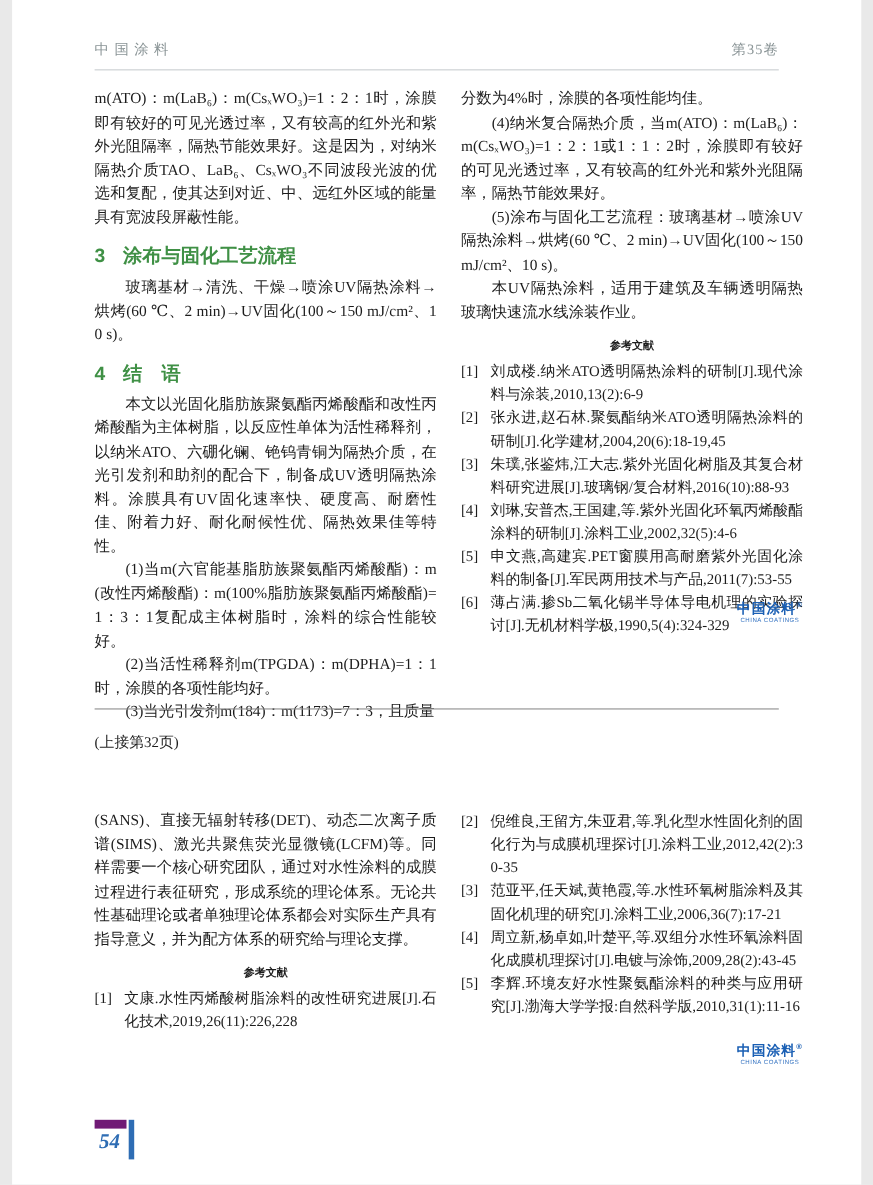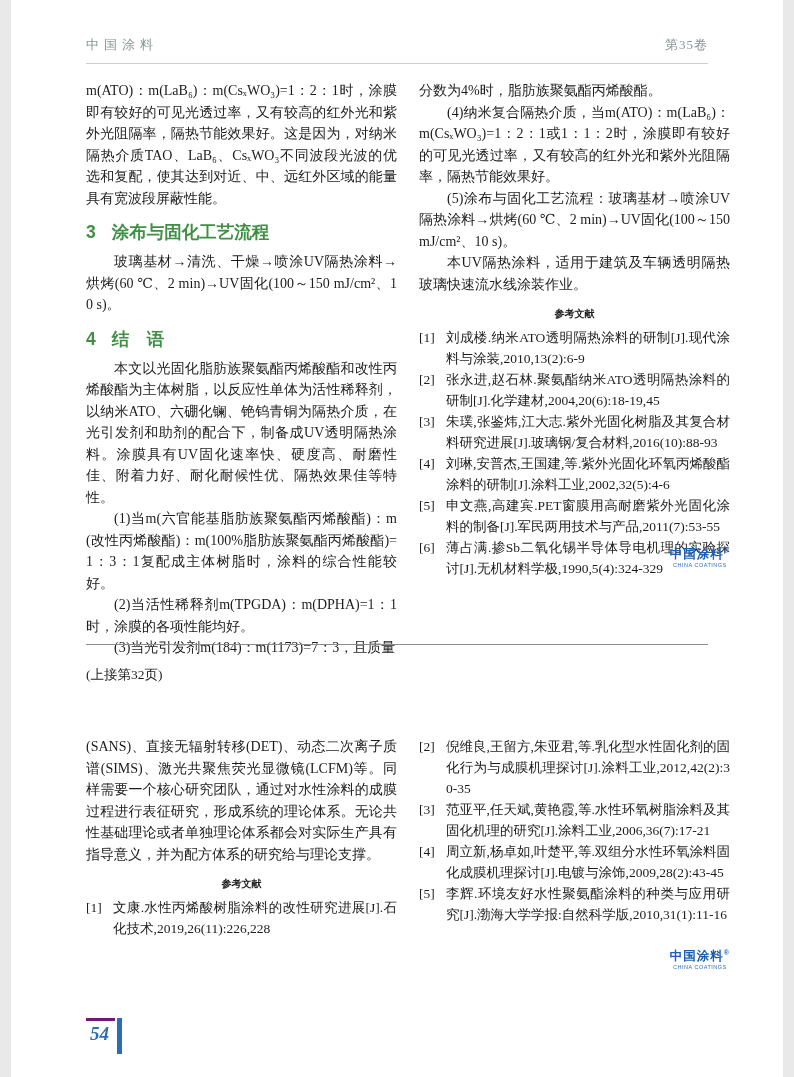--- a/index.html
+++ b/index.html
@@ -63,21 +63,21 @@
   .brand-logo .logo-en {
     color:#2f6fc0; font-size:5.5px; letter-spacing:0.5px; margin-top:2px;
     font-family:"Liberation Sans","DejaVu Sans",sans-serif;
   }
   
   .page-footer {
     position:absolute; left:75px; top:1018px;
     display:flex; align-items:flex-start;
   }
   .page-badge {
-    border-top:3px solid #701a75; padding:2px 6px 0 4px;
+    border-top:8px solid #701a75; padding:2px 6px 0 4px;
   }
   .page-num {
     color:#2e6db4; font-style:italic; font-weight:bold; font-size:19px;
   }
   .footer-vbar {
     width:5px; height:36px; background:#2e6db4; margin:0 9px 0 2px;
   }
   .footer-text { padding-top:2px; font-family:"Liberation Sans","DejaVu Sans",sans-serif; }
   .footer-cn { font-size:14px; font-weight:bold; color:#3a3a3a; letter-spacing:2px; }
   .footer-en { font-size:8.5px; color:#a9a9a9; margin-top:3px; }
@@ -105,21 +105,21 @@
       <h2 class="sec-heading">
         <span class="sec-num">4</span><span>结　语</span>
       </h2>
       <p class="para indent">本文以光固化脂肪族聚氨酯丙烯酸酯和改性丙烯酸酯为主体树脂，以反应性单体为活性稀释剂，以纳米ATO、六硼化镧、铯钨青铜为隔热介质，在光引发剂和助剂的配合下，制备成UV透明隔热涂料。涂膜具有UV固化速率快、硬度高、耐磨性佳、附着力好、耐化耐候性优、隔热效果佳等特性。</p>
       <p class="para indent">(1)当m(六官能基脂肪族聚氨酯丙烯酸酯)：m(改性丙烯酸酯)：m(100%脂肪族聚氨酯丙烯酸酯)=1：3：1复配成主体树脂时，涂料的综合性能较好。</p>
       <p class="para indent">(2)当活性稀释剂m(TPGDA)：m(DPHA)=1：1时，涂膜的各项性能均好。</p>
       <p class="para indent">(3)当光引发剂m(184)：m(1173)=7：3，且质量</p>
     </div>
 
     <div class="col">
-      <p class="para">分数为4%时，脂肪族聚氨酯丙烯酸酯。</p>
+      <p class="para">分数为4%时，涂膜的各项性能均佳。</p>
       <p class="para indent">(4)纳米复合隔热介质，当m(ATO)：m(LaB₆)：m(CsₓWO₃)=1：2：1或1：1：2时，涂膜即有较好的可见光透过率，又有较高的红外光和紫外光阻隔率，隔热节能效果好。</p>
       <p class="para indent">(5)涂布与固化工艺流程：玻璃基材→喷涂UV隔热涂料→烘烤(60 ℃、2 min)→UV固化(100～150 mJ/cm²、10 s)。</p>
       <p class="para indent">本UV隔热涂料，适用于建筑及车辆透明隔热玻璃快速流水线涂装作业。</p>
 
       <div class="ref-title">参考文献</div>
       <div class="ref-list">
         <div class="ref-item">
           <span class="ref-num">[1]</span>
           <span class="ref-text">刘成楼.纳米ATO透明隔热涂料的研制[J].现代涂料与涂装,2010,13(2):6-9</span>
         </div>

